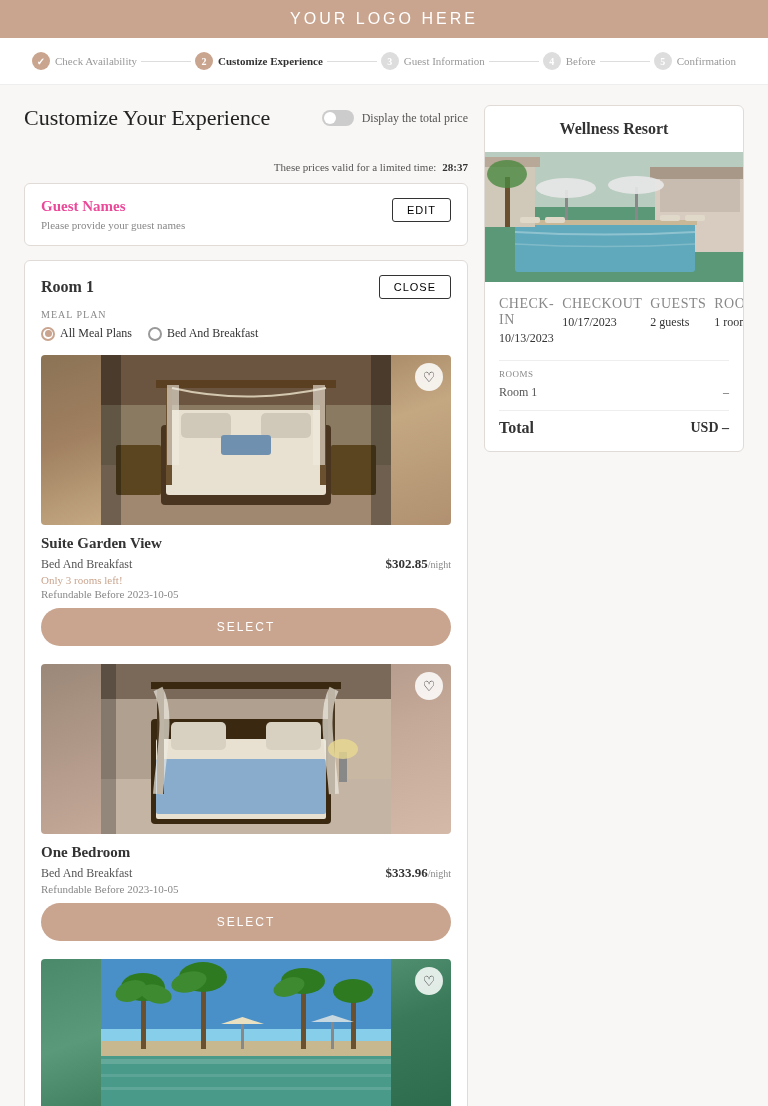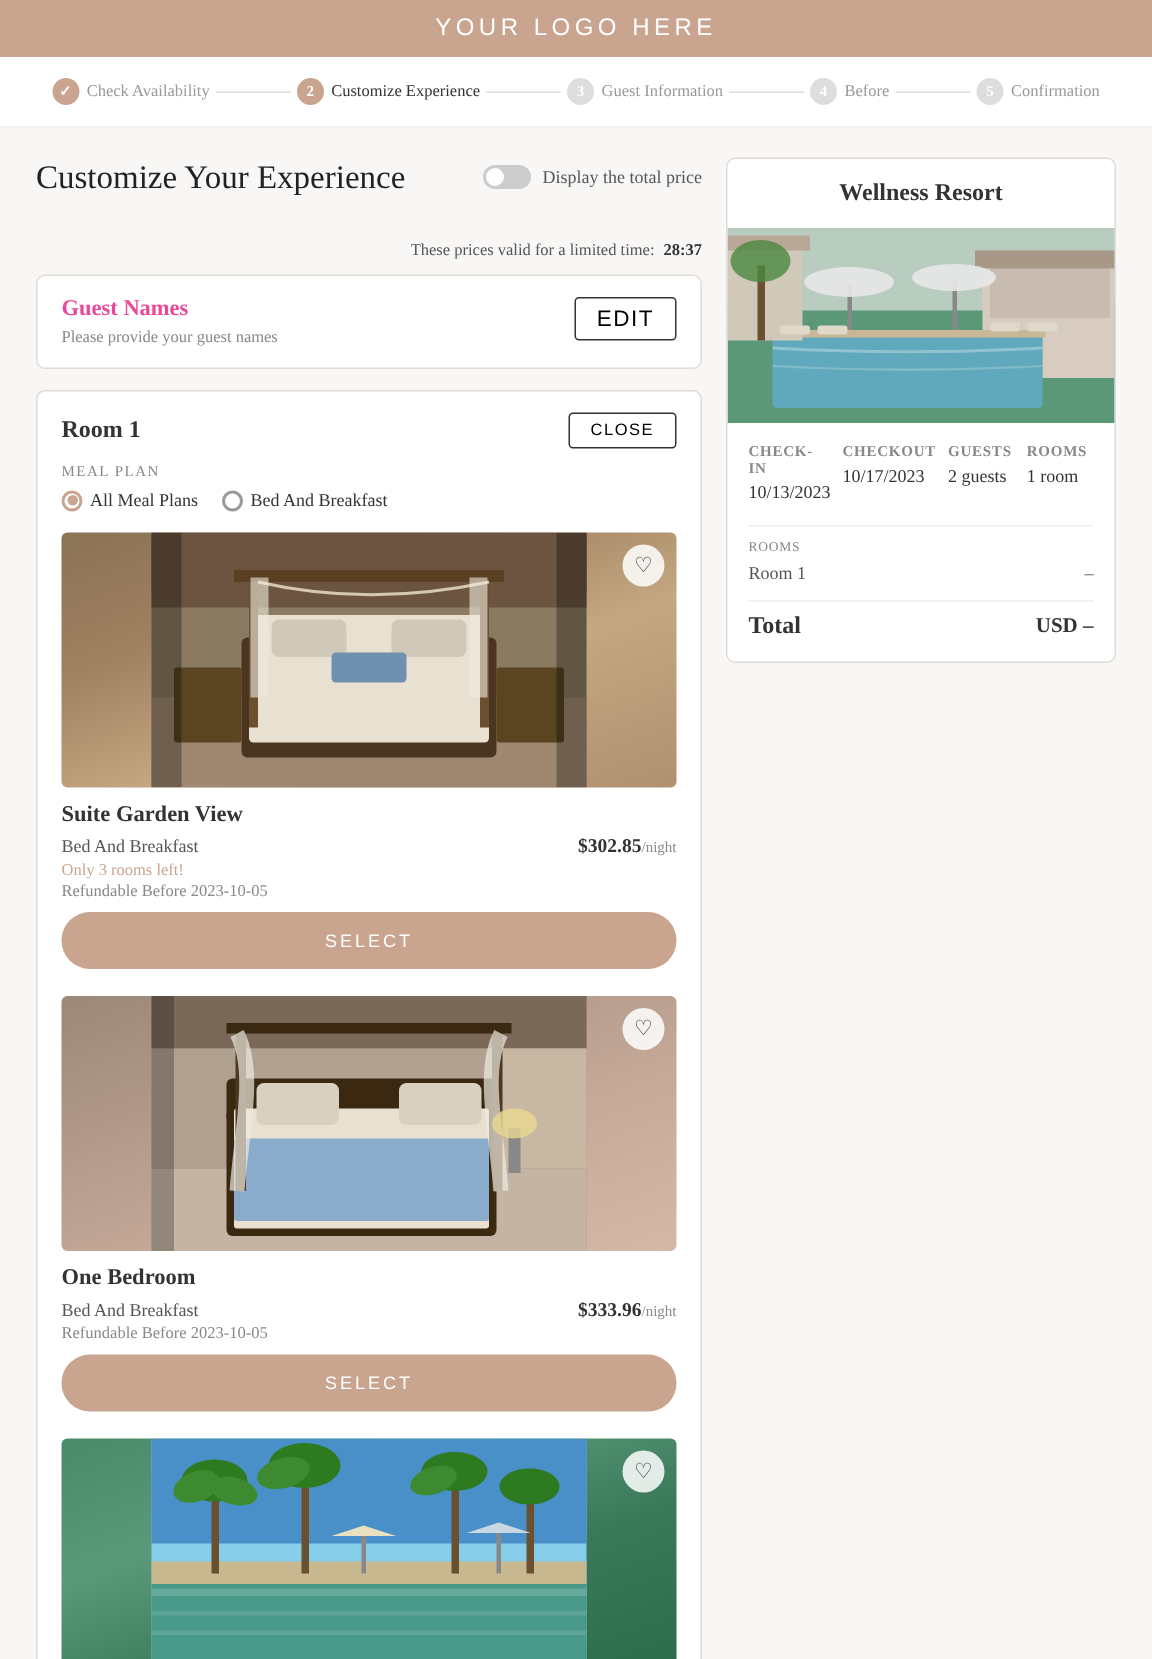--- a/index.html
+++ b/index.html
@@ -40,21 +40,21 @@
       border-radius: 50%;
       background: #ddd;
       color: #fff;
       display: flex;
       align-items: center;
       justify-content: center;
       font-size: 10px;
       font-weight: bold;
     }
     .step.active .step-circle { background: #c9a48e; }
-    .step.active .step-label { color: #333; font-weight: normal; }
+    .step.active .step-label { color: #333; font-weight: bold; }
     .step-line {
       width: 50px;
       height: 1px;
       background: #ddd;
       margin: 0 4px;
     }
     .step-circle.done { background: #c9a48e; }
 
     
     .main {
@@ -113,21 +113,21 @@
       display: flex;
       justify-content: space-between;
       align-items: flex-start;
     }
     .guest-names-title { font-size: 15px; font-weight: bold; color: #ec4899; margin-bottom: 4px; }
     .guest-names-sub { font-size: 11px; color: #888; }
     .edit-btn {
       border: 1px solid #333;
       background: #fff;
       padding: 5px 14px;
-      font-size: 15px;
+      font-size: 11px;
       letter-spacing: 1px;
       cursor: pointer;
       border-radius: 3px;
     }
 
     
     .room-card {
       background: #fff;
       border: 1px solid #e0dbd6;
       border-radius: 6px;
@@ -276,26 +276,25 @@
     .summary-details {
       padding: 14px;
     }
     .summary-info-grid {
       display: grid;
       grid-template-columns: 1fr 1fr 1fr 1fr;
       gap: 8px;
       margin-bottom: 14px;
     }
     .info-col-label {
-      font-size: 10px;
+      font-size: 14px;
       color: #888;
       text-transform: uppercase;
       letter-spacing: 0.5px;
       margin-bottom: 3px;
-      font-weight: bold;
     }
     .info-col-value {
       font-size: 12px;
       color: #333;
     }
     .summary-divider {
       border: none;
       border-top: 1px solid #eee;
       margin: 8px 0;
     }

